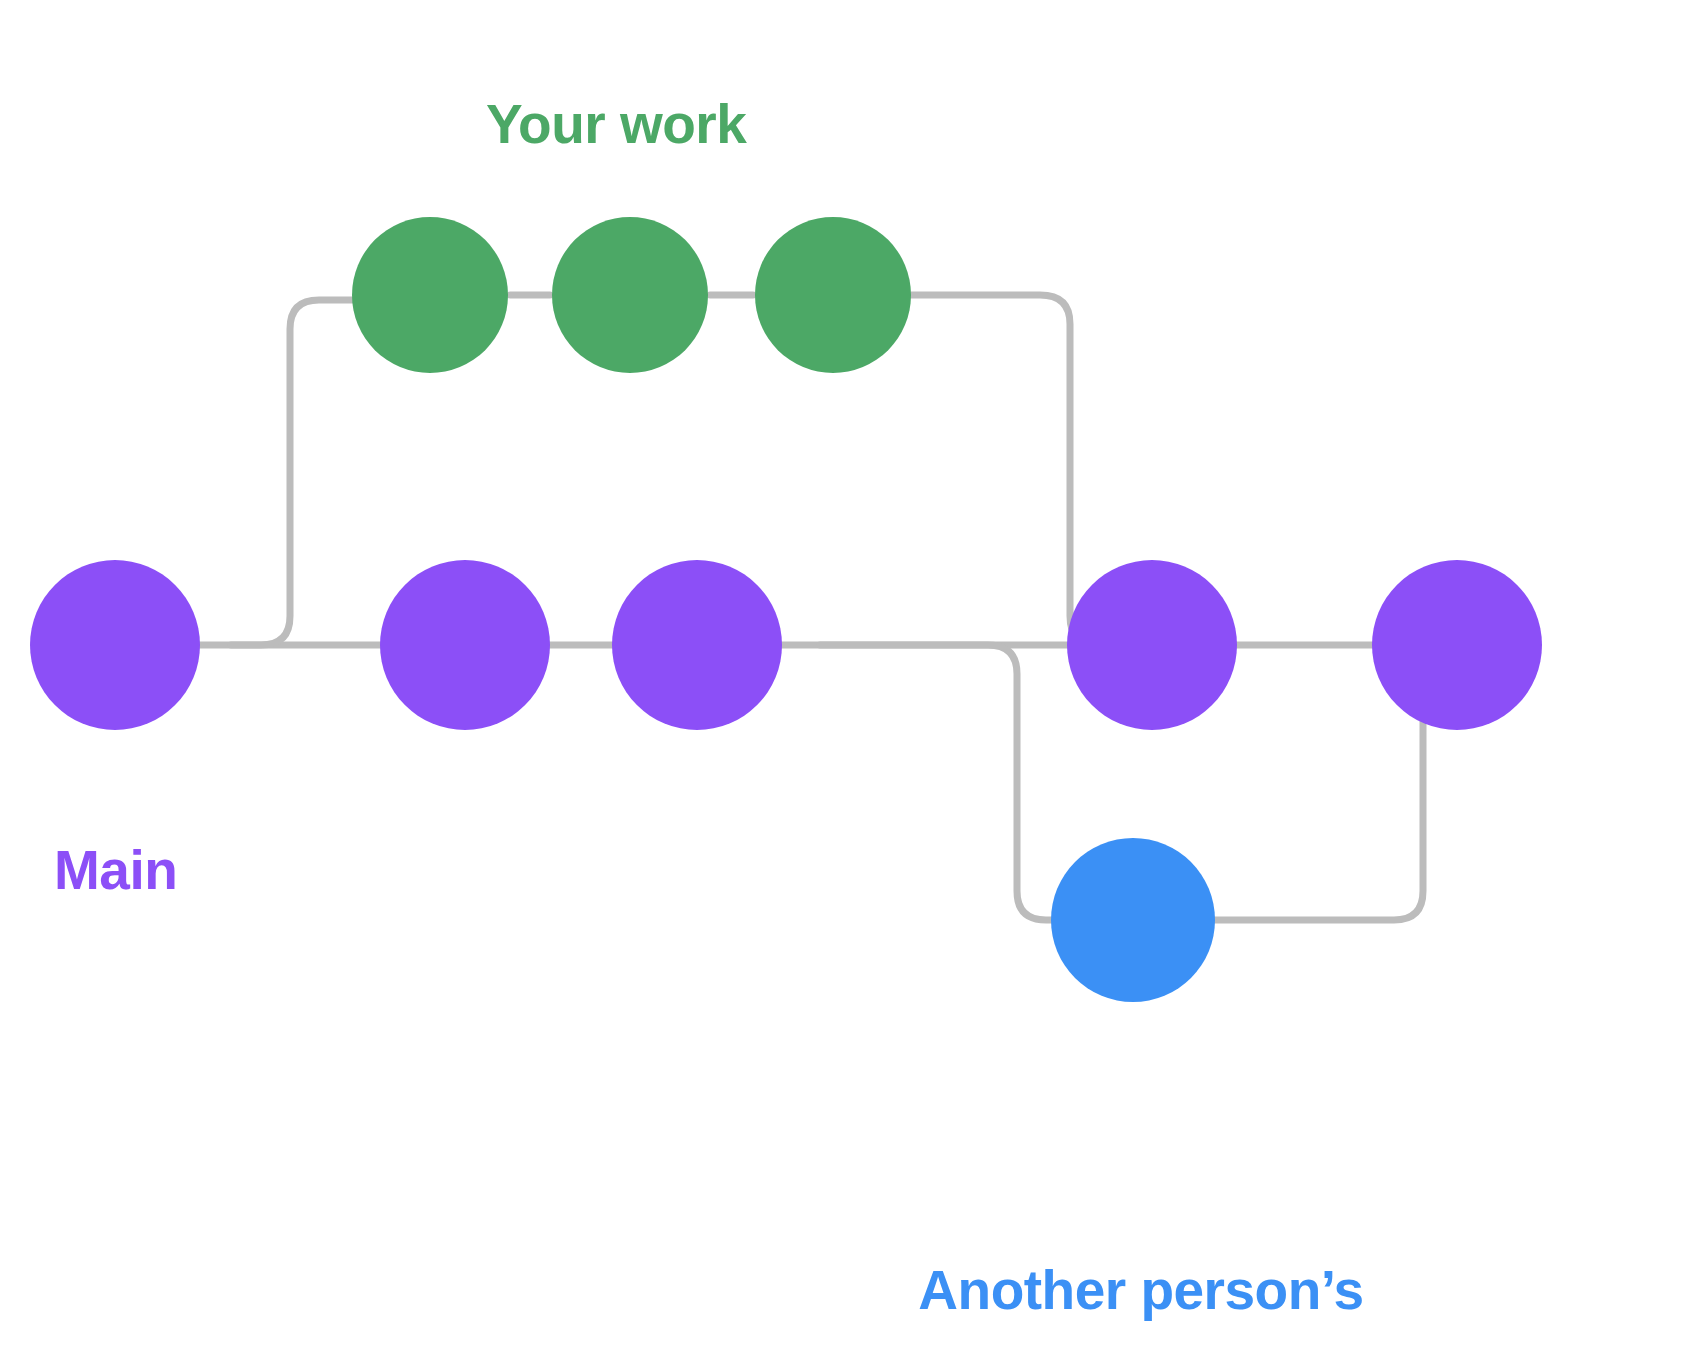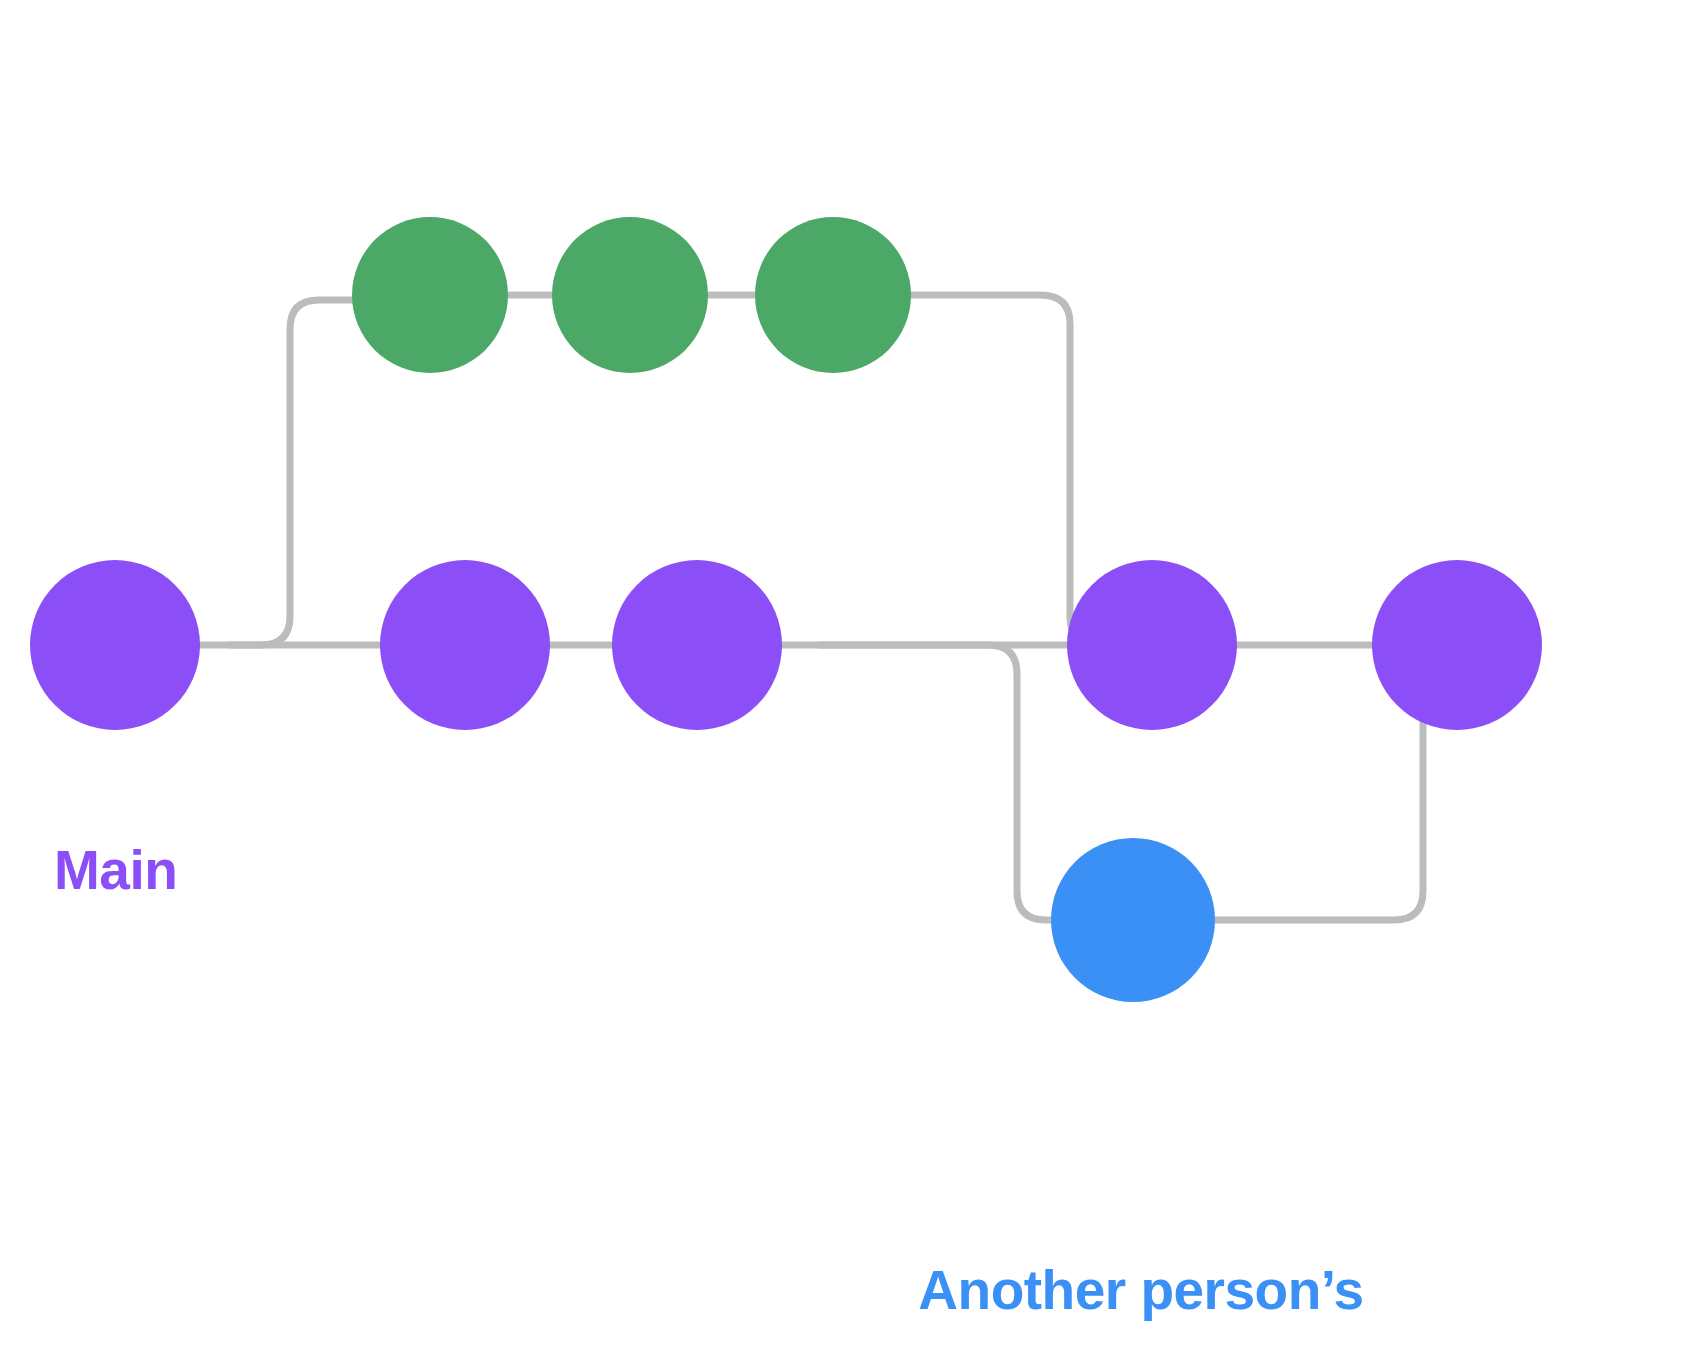--- a/index.html
+++ b/index.html
@@ -92,20 +92,21 @@
       <circle cx="697" cy="645" r="85" fill="#8c4ff7"></circle>
       <circle cx="1152" cy="645" r="85" fill="#8c4ff7"></circle>
       <circle cx="1457" cy="645" r="85" fill="#8c4ff7"></circle>
     </g>
 
     <g>
       <circle cx="1133" cy="920" r="82" fill="#3b90f5"></circle>
     </g>
   </svg>
 
+  <div class="graph-label label-your-work" style="color:#4ca866;">Your work</div>
 
   <div class="graph-label label-main" style="color:#8c4ff7;">Main</div>
 
   <div class="graph-label label-another" style="color:#3b90f5;">
     <div>Another person’s</div>
     
   </div>
 
 </div>
 

